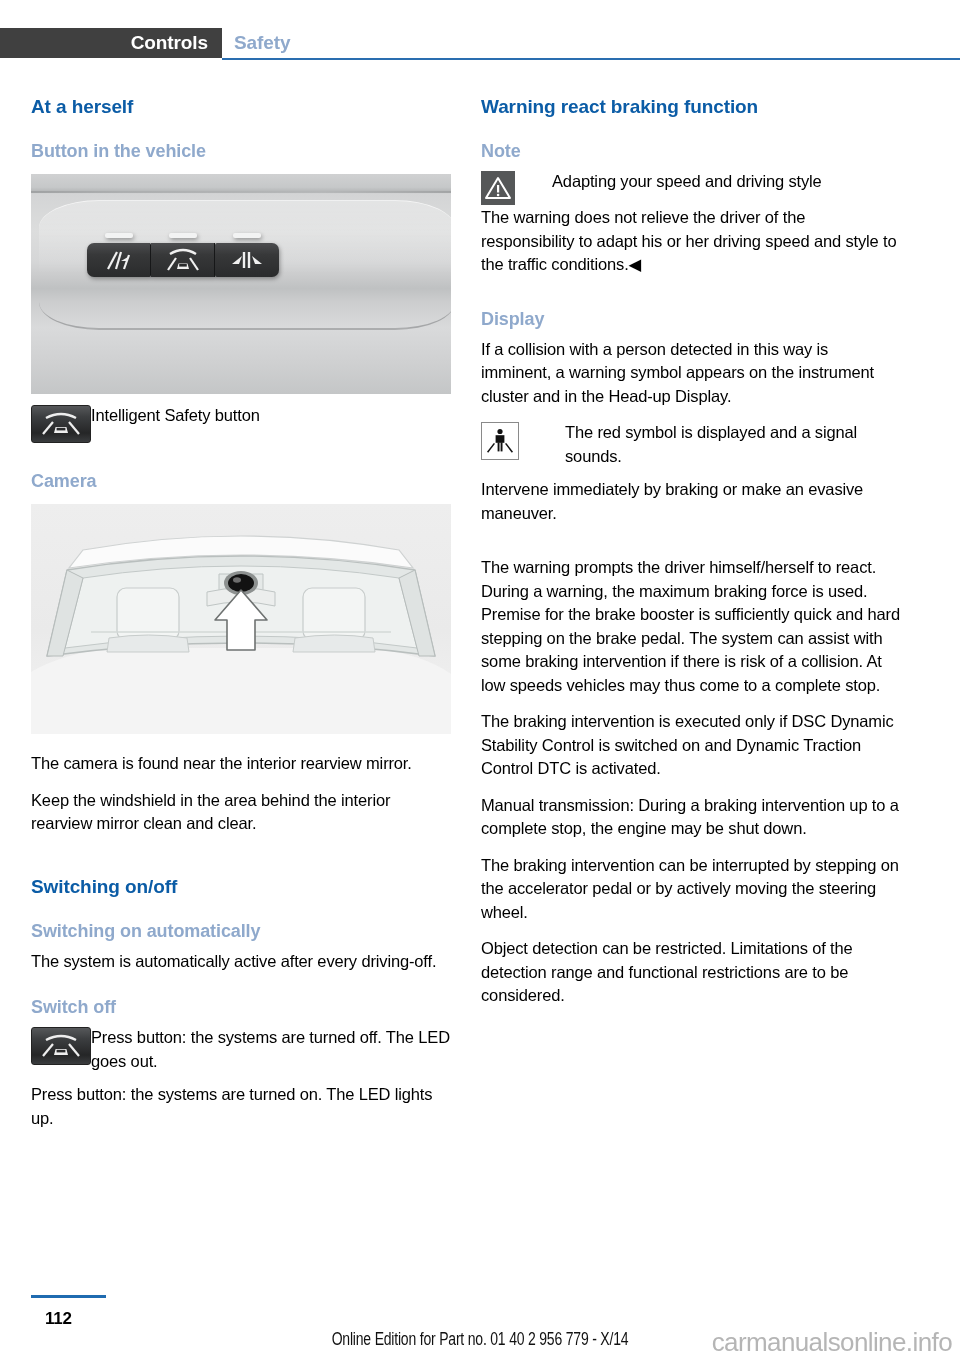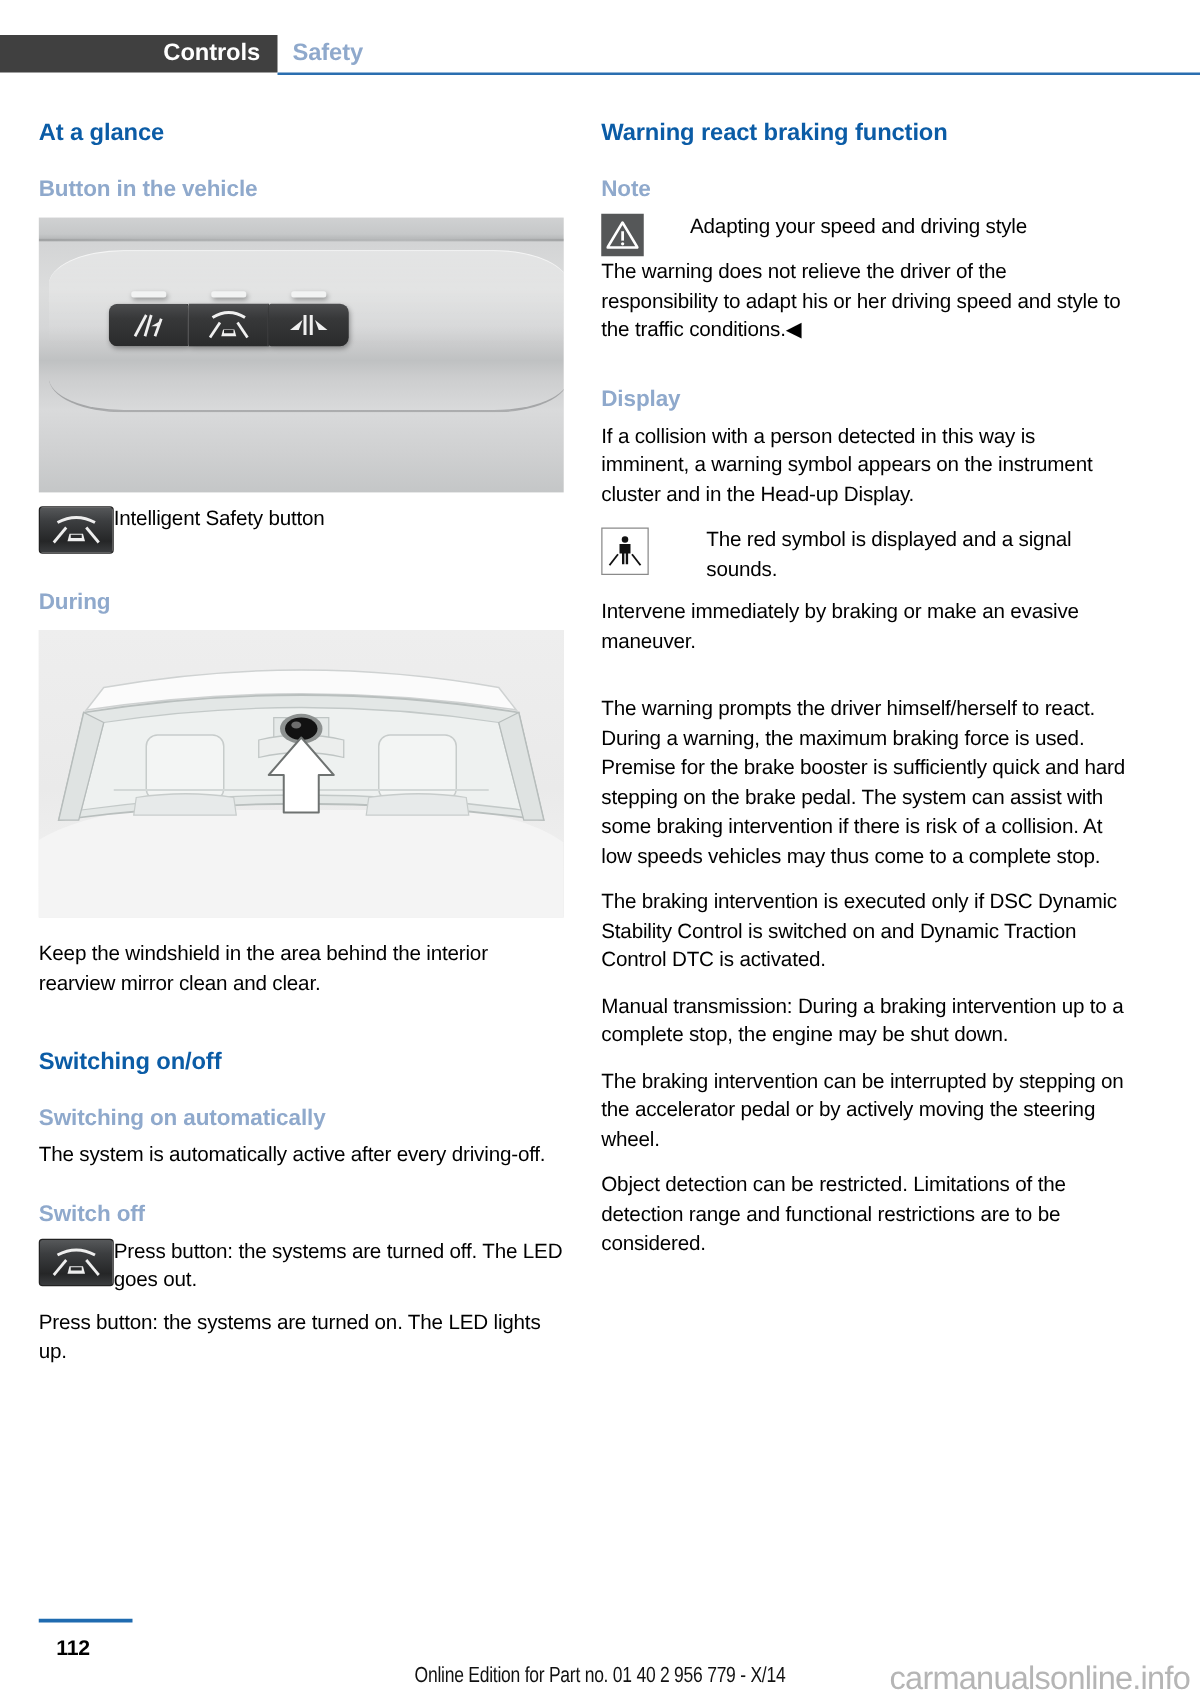--- a/index.html
+++ b/index.html
@@ -234,21 +234,21 @@
 <div class="header">
   <div class="header-bar">
     <span class="header-bar-label">Controls</span>
   </div>
   <div class="header-tab2">Safety</div>
   <div class="header-rule"></div>
 </div>
 
 <div class="col col-left">
 
-  <h1 class="h-main">At a glance</h1>
+  <h1 class="h-main">At a herself</h1>
 
   <h2 class="h-sub">Button in the vehicle</h2>
 
   <div class="figure fig-buttons">
     <div class="panel-bg"></div>
     <div class="panel-seam"></div>
     <div class="panel-curve"></div>
     <div class="btn-cluster">
 
       <div class="btn-key">
@@ -301,21 +301,21 @@
         <path d="M40 23 L30 11" stroke="#eeeeee" stroke-width="2.2" fill="none"></path>
         <path d="M15 22 l1.6 -6 h10.8 L29 22 z" fill="#eeeeee"></path>
         <rect x="17.6" y="16.8" width="8.8" height="2.6" fill="#2b2c2d"></rect>
       </svg>
     </div>
     <div class="inline-after">Intelligent Safety button</div>
   </div>
 
   <div class="spacer-lg"></div>
 
-  <h2 class="h-sub">During</h2>
+  <h2 class="h-sub">Camera</h2>
 
   <div class="figure fig-camera">
     <div class="cam-bg"></div>
     <svg width="420" height="230" viewBox="0 0 420 230" style="position:absolute;left:0;top:0">
 
       <path d="M0 168 Q30 150 80 144 L340 144 Q392 150 420 170 L420 230 L0 230 Z" fill="#f4f4f4"></path>
 
       <path d="M52 46 Q210 18 368 46 L382 64 Q210 38 38 64 Z" fill="#fbfbfb" stroke="#cfd2d2" stroke-width="1.2"></path>
 
       <path d="M36 66 Q210 38 384 66 L404 152 Q210 126 16 152 Z" fill="#e3e7e6" stroke="#b9bfbe" stroke-width="1.4"></path>
@@ -338,20 +338,21 @@
       <ellipse cx="210" cy="79" rx="17" ry="12" fill="#8d9190"></ellipse>
       <ellipse cx="210" cy="79" rx="13" ry="9" fill="#121212"></ellipse>
       <ellipse cx="206" cy="76" rx="4" ry="2.8" fill="#6d6d6d"></ellipse>
 
       <path d="M210 86 L236 116 L224 116 L224 146 L196 146 L196 116 L184 116 Z" fill="#ffffff" stroke="#6e7271" stroke-width="1.6" stroke-linejoin="round"></path>
     </svg>
   </div>
 
   <div class="spacer-md"></div>
 
+  <p class="body">The camera is found near the interior rearview mirror.</p>
   <p class="body">Keep the windshield in the area behind the interior rearview mirror clean and clear.</p>
 
   <div class="spacer-lg"></div>
 
   <h1 class="h-main">Switching on/off</h1>
 
   <h2 class="h-sub tight">Switching on automatically</h2>
   <p class="body">The system is automatically active after every driving-off.</p>
 
   <div class="spacer-sm"></div>

